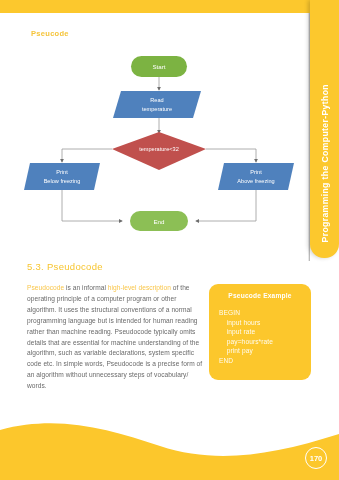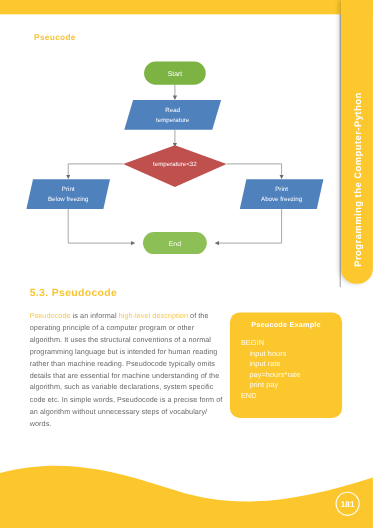--- a/index.html
+++ b/index.html
@@ -103,21 +103,21 @@
     text-anchor: middle;
   }
   .node-text-sm { font-size: 5.6px; }
 
   
   .sec-heading {
     position: absolute;
     top: 261px;
     left: 27px;
     font-size: 9.5px;
-    font-weight: bold;
+    font-weight: normal;
     color: #F7C52F;
     letter-spacing: 0.3px;
   }
 
   
   .body-col {
     position: absolute;
     top: 283px;
     left: 27px;
     width: 176px;
@@ -267,15 +267,15 @@
     input rate
     pay=hours*rate
     print pay
 END</div>
   </div>
 
   <svg class="wave" viewBox="0 0 339 80" preserveAspectRatio="none" xmlns="http://www.w3.org/2000/svg">
     <path d="M0,30 C60,14 110,30 160,46 C215,64 270,56 339,34 L339,80 L0,80 Z" fill="#FCC72C"></path>
   </svg>
 
-  <div class="page-badge">181</div>
+  <div class="page-badge">170</div>
 
 </div>
 
 </body></html>

